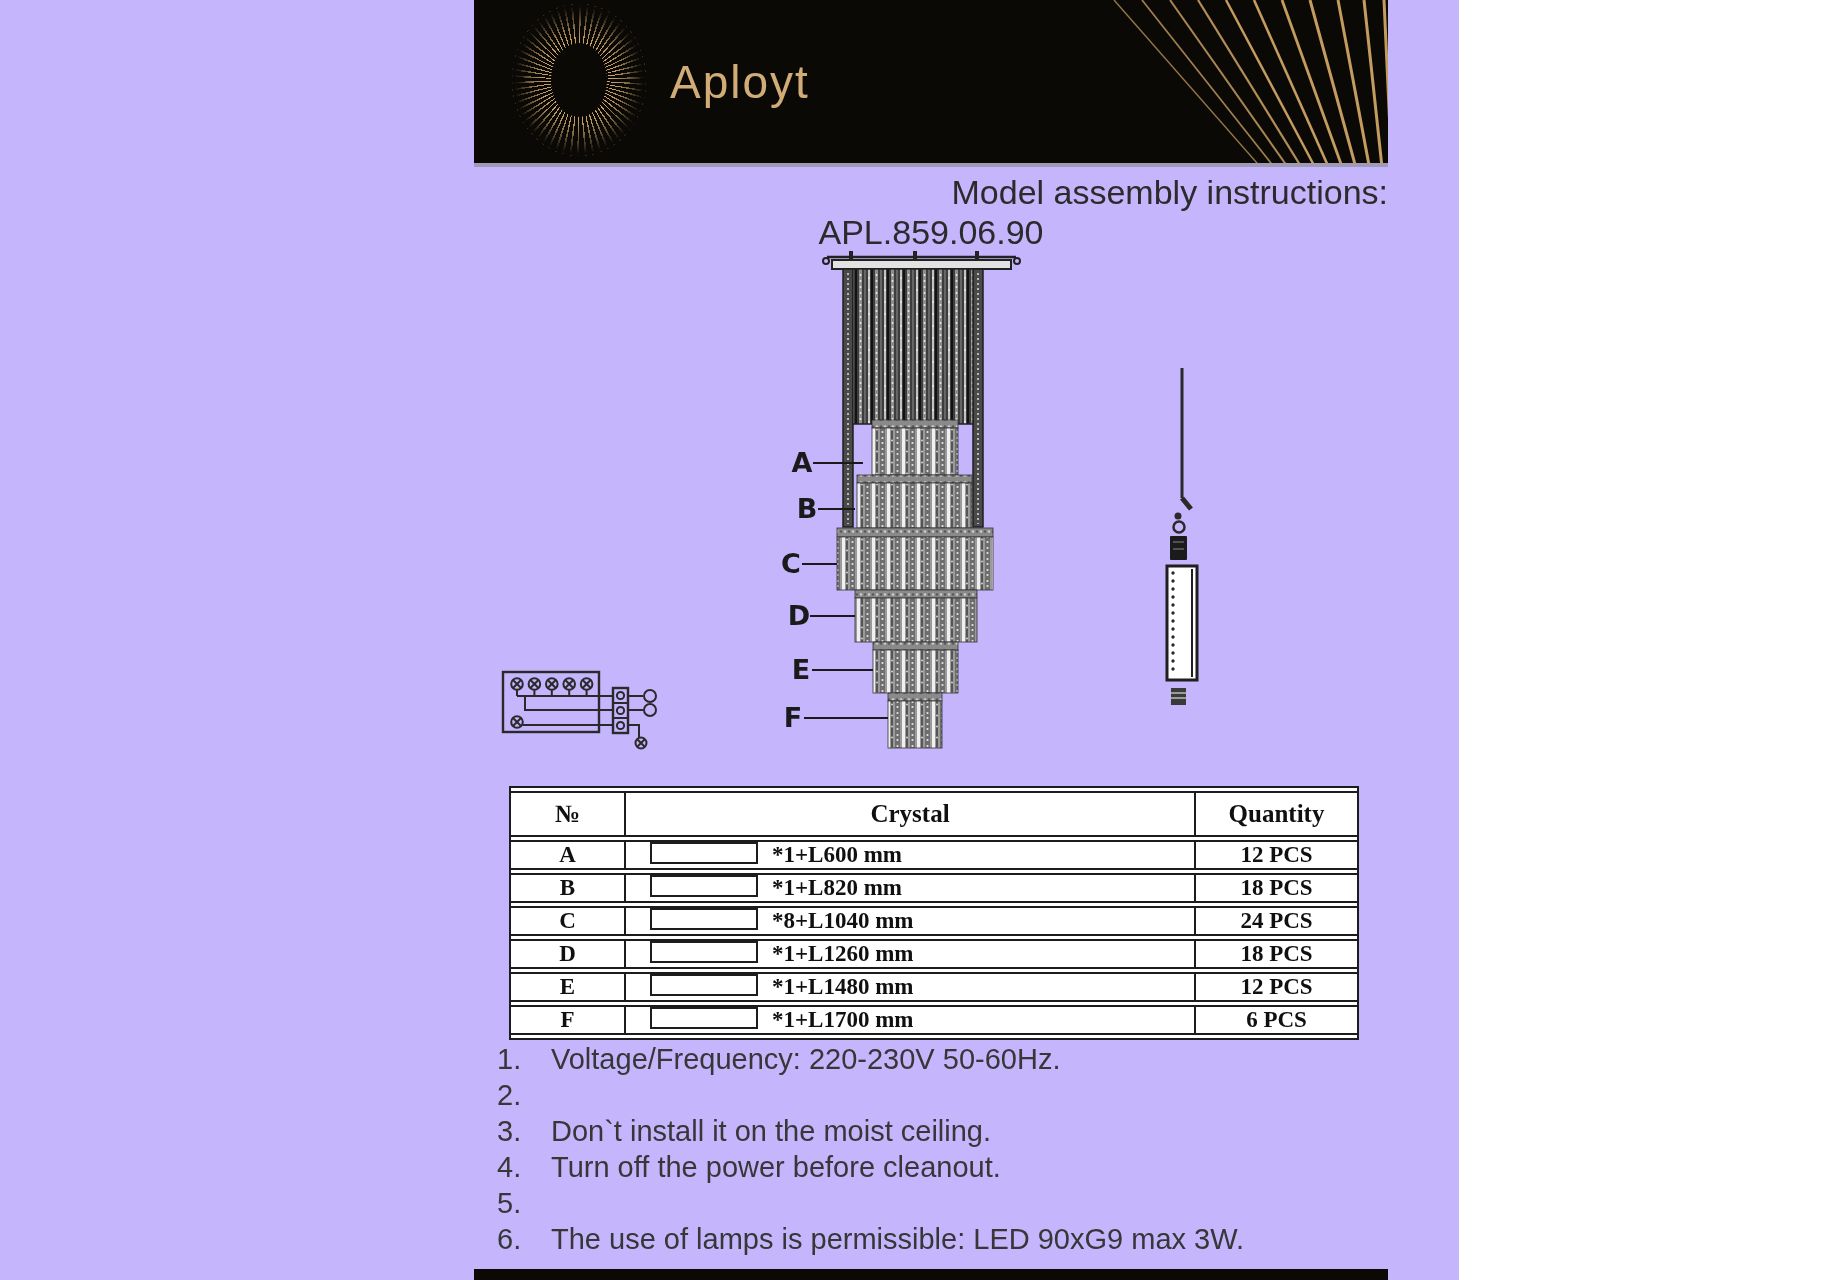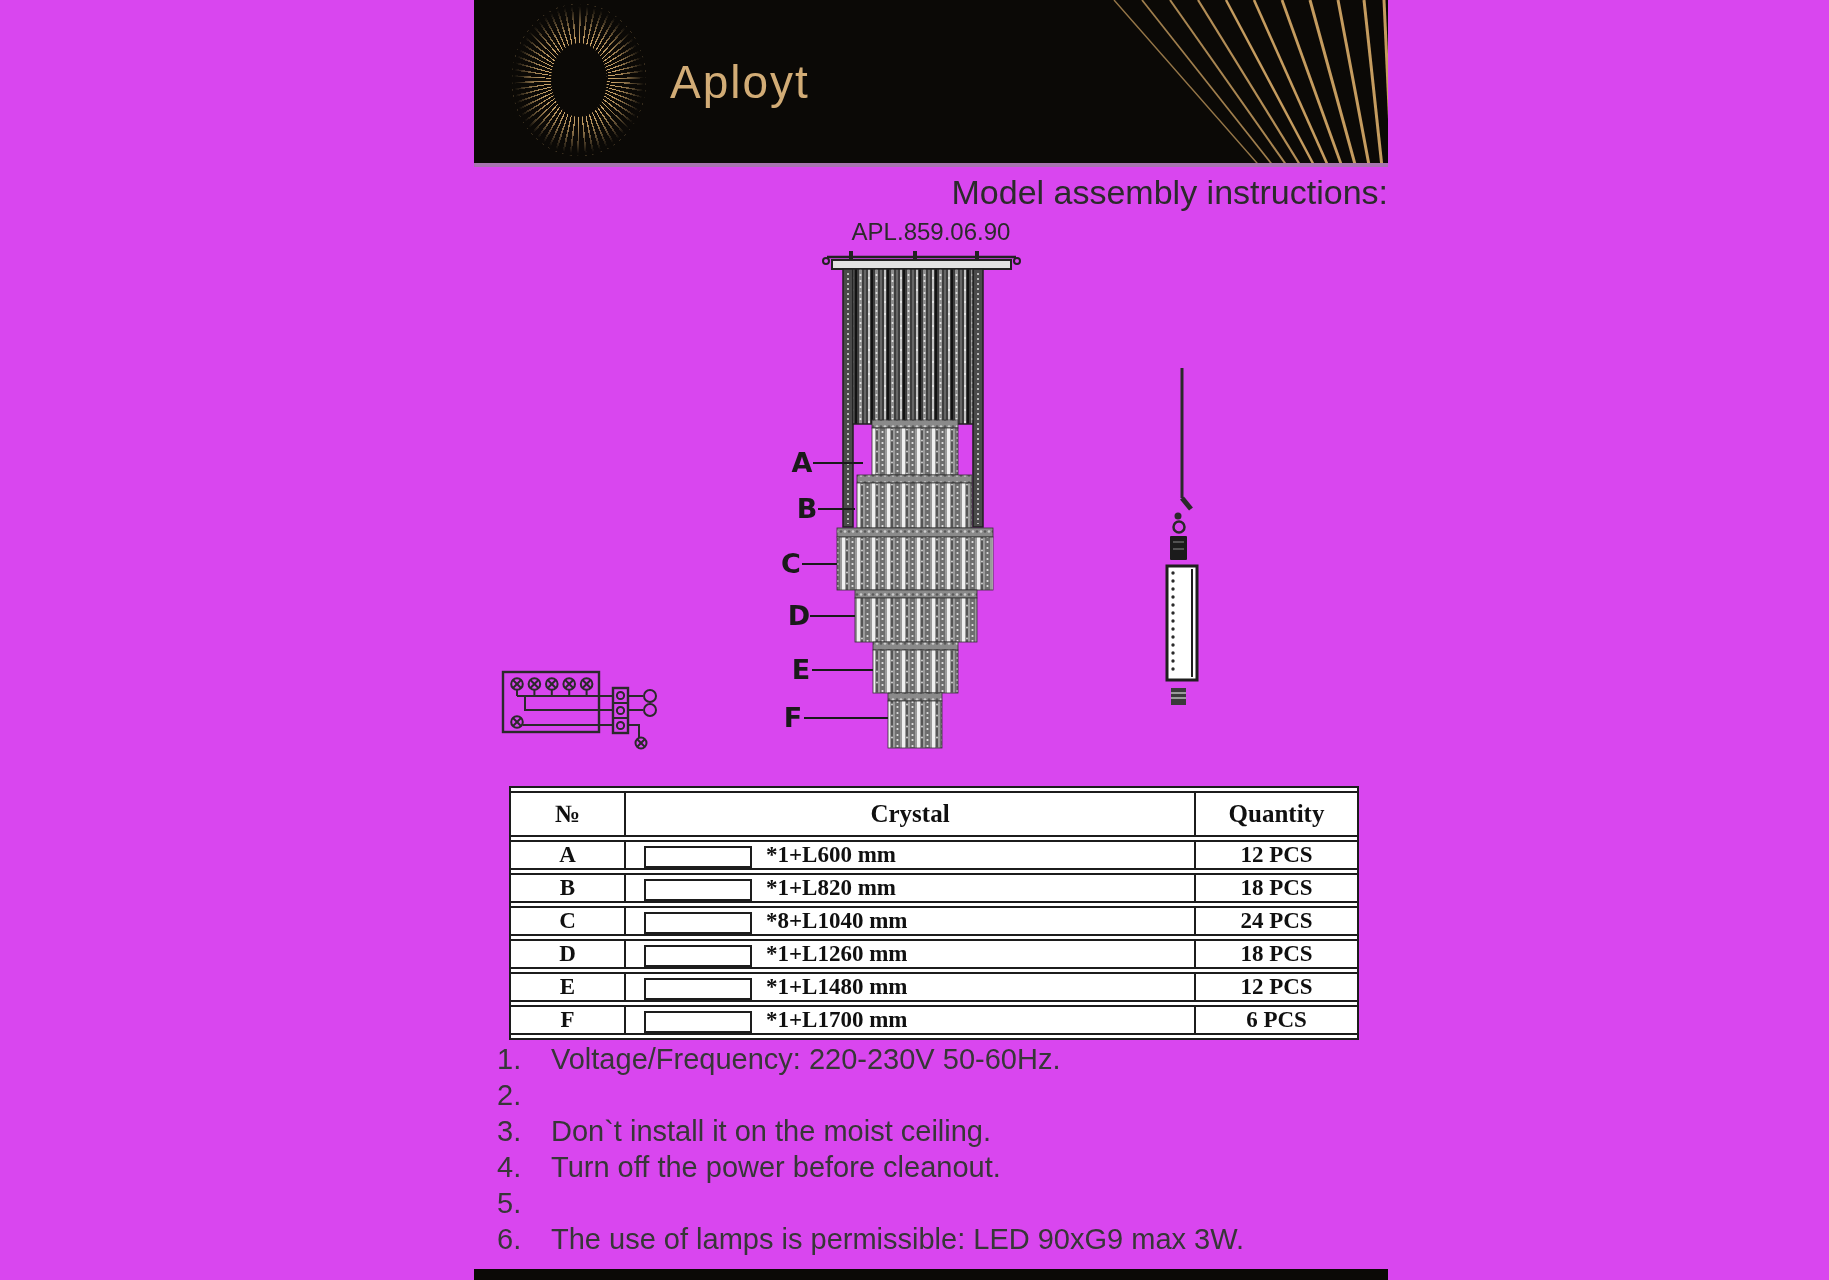--- a/index.html
+++ b/index.html
@@ -1,53 +1,53 @@
 <!DOCTYPE html>
 <html><head>
 <meta charset="utf-8">
 <style>
   html,body{margin:0;padding:0;background:#ffffff;}
-  .page{position:relative;width:1829px;height:1280px;background:#d946ef;overflow:hidden;
+  .page{position:relative;width:1459px;height:1280px;background:#c4b5fd;overflow:hidden;
         font-family:"Liberation Sans",sans-serif;}
 
   
   .banner{position:absolute;left:474px;top:0;width:914px;height:163px;background:#0b0906;overflow:hidden;}
   .banner-edge{position:absolute;left:474px;top:163px;width:914px;height:4px;background:#8d8d8d;opacity:.65;}
   .burst{position:absolute;left:38px;top:4px;width:134px;height:152px;border-radius:50%;
          background:repeating-conic-gradient(from 0deg,rgba(208,168,108,.95) 0deg 1.6deg,rgba(0,0,0,0) 1.6deg 5.8deg);}
   .burst::after{content:"";position:absolute;inset:0;border-radius:50%;
          background:radial-gradient(closest-side,rgba(11,9,6,0) 0%,rgba(11,9,6,0) 52%,rgba(11,9,6,.25) 66%,#0b0906 97%);}
   .hole{position:absolute;left:77px;top:43px;width:56px;height:74px;border-radius:50%;background:#0b0906;z-index:2;}
   .brand{position:absolute;left:196px;top:50%;transform:translateY(-50%);
          color:#d2ac76;font-size:46px;letter-spacing:2px;font-family:"Liberation Sans",sans-serif;}
   .rays{position:absolute;right:0;top:0;width:470px;height:163px;}
 
   
   .titlebox{position:absolute;left:474px;top:172px;width:914px;text-align:center;color:#2b2b2b;}
   .titlebox .t1{font-size:34px;line-height:40px;text-align:right;}
-  .titlebox .t2{font-size:24px;line-height:40px;}
+  .titlebox .t2{font-size:34px;line-height:40px;}
 
   
   .chandelier{position:absolute;left:775px;top:248px;}
   .pendant{position:absolute;left:1152px;top:300px;}
   .wiring{position:absolute;left:493px;top:658px;}
 
   
   .parts{position:absolute;left:509px;top:786px;width:842px;border-collapse:separate;border-spacing:0 3px;
          border:2px solid #1c1c1c;background:#fff;table-layout:fixed;
          font-family:"Liberation Serif",serif;color:#101010;}
   .parts th,.parts td{border-top:2px solid #1c1c1c;border-bottom:2px solid #1c1c1c;
          padding:0;text-align:center;vertical-align:middle;background:#fff;}
   .parts th{height:42px;font-size:25px;font-weight:bold;}
   .parts td{height:23px;font-size:23px;font-weight:bold;}
   .parts .c-num{width:113px;}
   .parts .c-cry{width:568px;}
   .parts .c-qty{width:161px;}
   .parts th:not(:last-child),.parts td:not(:last-child){border-right:2px solid #1c1c1c;}
-  .crycell{display:flex;align-items:flex-end;padding-left:18px;}
+  .crycell{display:flex;align-items:flex-start;padding-left:24px;}
   .crybar{width:104px;height:18px;border:2px solid #1d1d1d;background:#fff;margin-right:14px;flex:0 0 auto;}
 
   
   .notes{position:absolute;left:490px;top:1041px;width:980px;list-style:none;margin:0;padding:0;
          color:#373737;font-size:29px;}
   .notes li{position:relative;height:36px;line-height:36px;padding-left:61px;white-space:nowrap;}
   .notes .n{position:absolute;left:7px;top:0;}
 
   .bottombar{position:absolute;left:474px;top:1269px;width:914px;height:11px;background:#0b0906;}
 </style>

